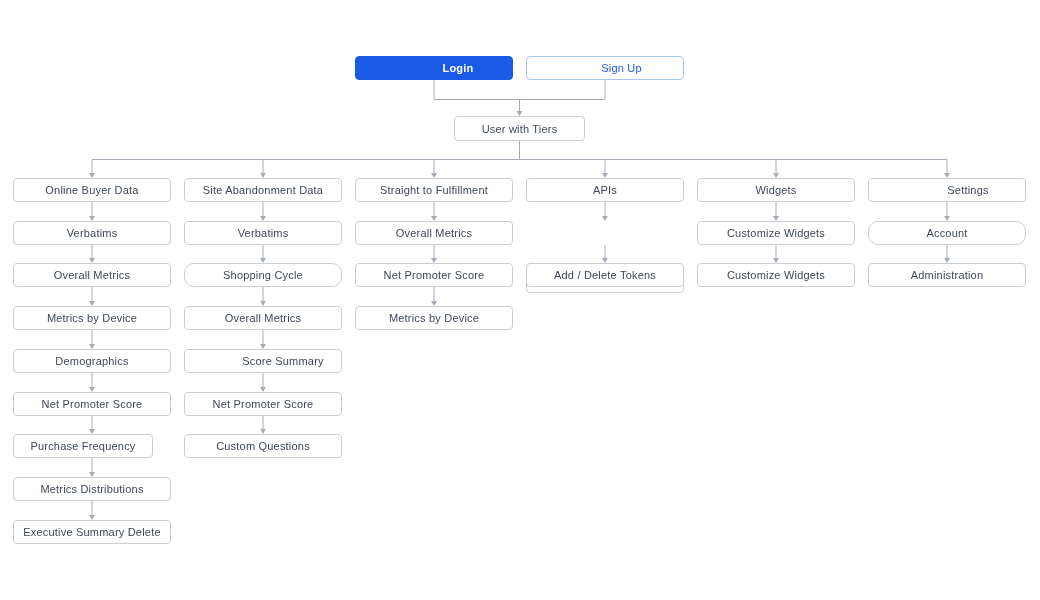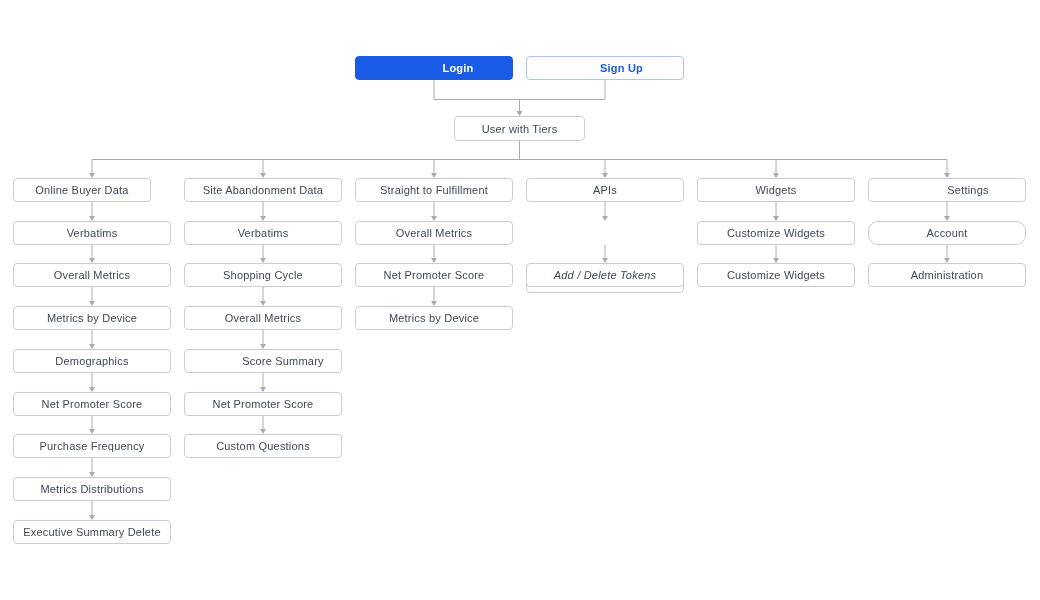--- a/index.html
+++ b/index.html
@@ -43,21 +43,21 @@
   .node.btn-primary {
     background: var(--primary, #1A5BE5);
     border-color: var(--primary, #1A5BE5);
     color: #ffffff;
     font-weight: bold;
     font-size: 11px;
   }
   .node.btn-outline {
     color: var(--primary, #1A5BE5);
     border-color: var(--primary-border, #A8C6F5);
-    font-weight: bold;
+    font-weight: normal;
     font-size: 11px;
     padding-left: 33px;
   }
   .node.hub {
     width: 131px;
     height: 25px;
   }
 </style>
 </head>
 <body>
@@ -68,43 +68,43 @@
     <path id="edge-arrows" stroke="none" d="M516.5 111 L522.5 111 L519.5 116 Z M89 173 L95 173 L92 178 Z M260 173 L266 173 L263 178 Z M431 173 L437 173 L434 178 Z M602 173 L608 173 L605 178 Z M773 173 L779 173 L776 178 Z M944 173 L950 173 L947 178 Z M89 216 L95 216 L92 221 Z M89 258 L95 258 L92 263 Z M89 301 L95 301 L92 306 Z M89 344 L95 344 L92 349 Z M89 387 L95 387 L92 392 Z M89 429 L95 429 L92 434 Z M89 472 L95 472 L92 477 Z M89 515 L95 515 L92 520 Z M260 216 L266 216 L263 221 Z M260 258 L266 258 L263 263 Z M260 301 L266 301 L263 306 Z M260 344 L266 344 L263 349 Z M260 387 L266 387 L263 392 Z M260 429 L266 429 L263 434 Z M431 216 L437 216 L434 221 Z M431 258 L437 258 L434 263 Z M431 301 L437 301 L434 306 Z M602 216 L608 216 L605 221 Z M602 258 L608 258 L605 263 Z M773 216 L779 216 L776 221 Z M773 258 L779 258 L776 263 Z M944 216 L950 216 L947 221 Z M944 258 L950 258 L947 263 Z" fill="#A6ACB5"></path>
   </svg>
 
   <div class="node btn-primary" id="login-node" style="left: 355px; top: 56px; width: 158px; height: 24px; padding-left: 48px;">Login</div>
 
   <div class="node btn-outline" id="signup-node" style="left: 526px; top: 56px; width: 158px; height: 24px;">Sign Up</div>
 
   <div class="node hub" id="hub-node" style="left: 454px; top: 116px; width: 131px; height: 25px;">User with Tiers</div>
 
   <div id="columns-root">
-      <div class="node" style="left: 13px; top: 178px; width: 138px; height: 24px;">Online Buyer Data</div>
+      <div class="node" style="left: 13px; top: 178px; width: 158px; height: 24px;">Online Buyer Data</div>
       <div class="node" style="left: 13px; top: 221px; width: 158px; height: 24px;">Verbatims</div>
       <div class="node" style="left: 13px; top: 263px; width: 158px; height: 24px;">Overall Metrics</div>
       <div class="node" style="left: 13px; top: 306px; width: 158px; height: 24px;">Metrics by Device</div>
       <div class="node" style="left: 13px; top: 349px; width: 158px; height: 24px;">Demographics</div>
       <div class="node" style="left: 13px; top: 392px; width: 158px; height: 24px;">Net Promoter Score</div>
-      <div class="node" style="left: 13px; top: 434px; width: 158px; height: 24px;">Purchase Frequency</div>
+      <div class="node" style="left: 13px; top: 434px; width: 140px; height: 24px;">Purchase Frequency</div>
       <div class="node" style="left: 13px; top: 477px; width: 158px; height: 24px;">Metrics Distributions</div>
       <div class="node" style="left: 13px; top: 520px; width: 158px; height: 24px;">Executive Summary Delete</div>
       <div class="node" style="left: 184px; top: 178px; width: 158px; height: 24px;">Site Abandonment Data</div>
       <div class="node" style="left: 184px; top: 221px; width: 158px; height: 24px;">Verbatims</div>
-      <div class="node" style="left: 184px; top: 263px; width: 158px; height: 24px;">Shopping Cycle</div>
+      <div class="node" style="left: 184px; top: 263px; width: 158px; height: 24px; border-radius: 10px;">Shopping Cycle</div>
       <div class="node" style="left: 184px; top: 306px; width: 158px; height: 24px;">Overall Metrics</div>
       <div class="node" style="left: 184px; top: 349px; width: 158px; height: 24px; padding-left: 40px;">Score Summary</div>
       <div class="node" style="left: 184px; top: 392px; width: 158px; height: 24px;">Net Promoter Score</div>
       <div class="node" style="left: 184px; top: 434px; width: 158px; height: 24px;">Custom Questions</div>
       <div class="node" style="left: 355px; top: 178px; width: 158px; height: 24px;">Straight to Fulfillment</div>
       <div class="node" style="left: 355px; top: 221px; width: 158px; height: 24px;">Overall Metrics</div>
       <div class="node" style="left: 355px; top: 263px; width: 158px; height: 24px;">Net Promoter Score</div>
       <div class="node" style="left: 355px; top: 306px; width: 158px; height: 24px;">Metrics by Device</div>
       <div class="node" style="left: 526px; top: 178px; width: 158px; height: 24px;">APIs</div>
       <div class="node" style="left: 526px; top: 221px; width: 158px; height: 24px; margin-top: 48px;">List</div>
-      <div class="node" style="left: 526px; top: 263px; width: 158px; height: 24px; font-style: italic;">Add / Delete Tokens</div>
+      <div class="node" style="left: 526px; top: 263px; width: 158px; height: 24px;">Add / Delete Tokens</div>
       <div class="node" style="left: 697px; top: 178px; width: 158px; height: 24px;">Widgets</div>
       <div class="node" style="left: 697px; top: 221px; width: 158px; height: 24px;">Customize Widgets</div>
       <div class="node" style="left: 697px; top: 263px; width: 158px; height: 24px;">Customize Widgets</div>
       <div class="node" style="left: 868px; top: 178px; width: 158px; height: 24px; padding-left: 42px;">Settings</div>
       <div class="node" style="left: 868px; top: 221px; width: 158px; height: 24px; border-radius: 10px;">Account</div>
       <div class="node" style="left: 868px; top: 263px; width: 158px; height: 24px;">Administration</div>
     </div>
 </div>
 
 </body></html>

